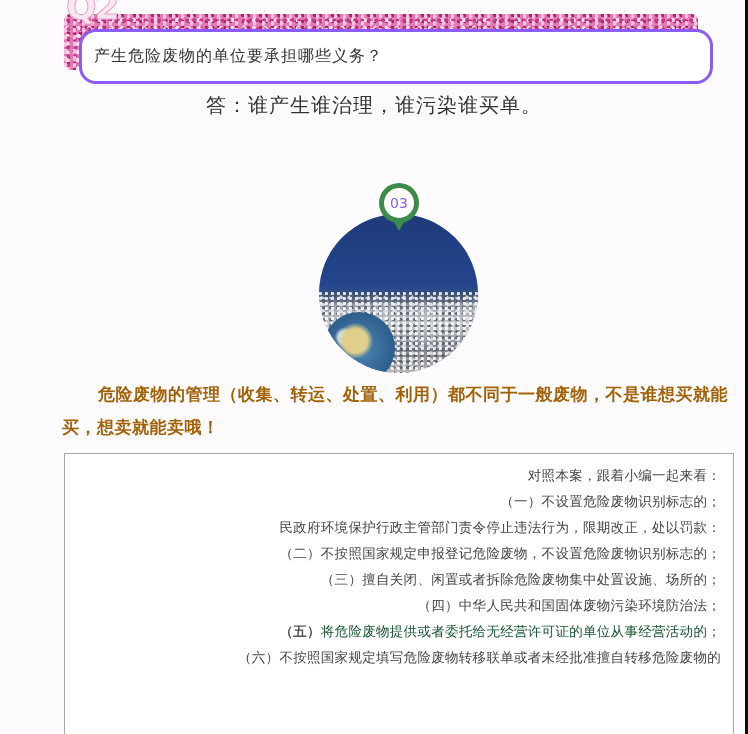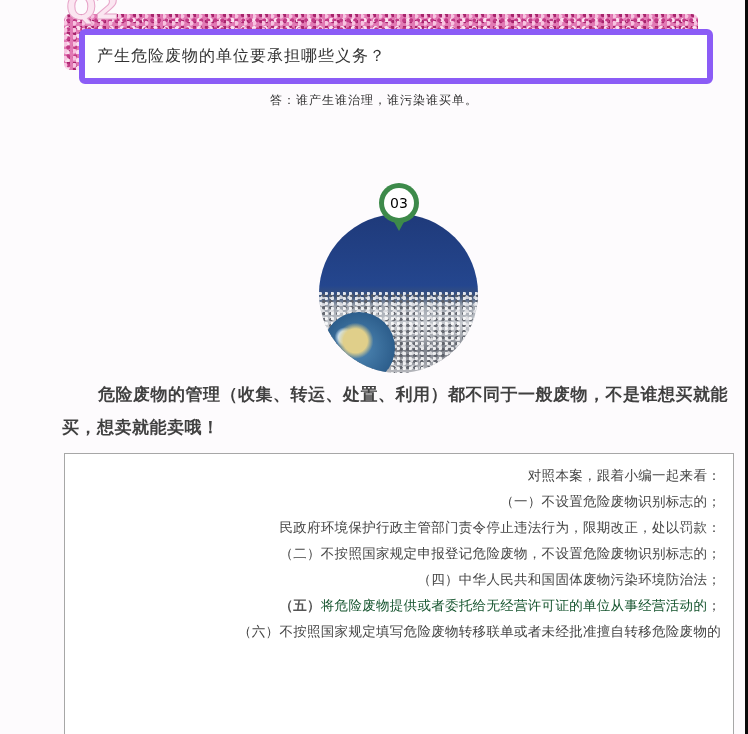--- a/index.html
+++ b/index.html
@@ -24,41 +24,41 @@
     background-size: 9px 7px, 7px 9px, 11px 8px, 6px 6px, auto;
   }
   .q-label {
     position: absolute; left: 66px; top: -14px;
     font-family: "DejaVu Sans", sans-serif; font-weight: bold;
     font-size: 36px; color: #fbe6f1; letter-spacing: -2px;
     -webkit-text-stroke: 1px #e7a5c9;
   }
   .q-box {
     position: absolute; left: 79px; top: 29px; width: 634px; height: 55px;
-    background: #ffffff; border: 6px solid #8b5cf6; border-radius: 6px;
+    background: #ffffff; border: 3px solid #8b5cf6; border-radius: 17px;
     display: flex; align-items: center; padding-left: 12px;
   }
   .q-text { font-size: 16px; color: #333; letter-spacing: 1px; }
   .answer {
     position: absolute; left: 0; width: 748px; top: 92px; text-align: center;
-    font-size: 12px; color: #333; letter-spacing: 1px;
+    font-size: 20px; color: #333; letter-spacing: 1px;
   }
 
   
   .pin {
     position: absolute; left: 379px; top: 183px; width: 40px; height: 52px;
   }
   .pin-circle {
     position: absolute; left: 0; top: 0; width: 40px; height: 40px;
     border-radius: 50%; background: #3d8a4a; display: flex; align-items: center; justify-content: center;
   }
   .pin-inner {
     width: 30px; height: 30px; border-radius: 50%; background: #fff;
     display: flex; align-items: center; justify-content: center;
-    font-size: 14px; color: #000000;
+    font-size: 14px; color: #8b5cf6;
   }
   .pin-tip {
     position: absolute; left: 10px; top: 30px; width: 0; height: 0;
     border-left: 10px solid transparent; border-right: 10px solid transparent;
     border-top: 18px solid #3d8a4a;
   }
   .photo {
     position: absolute; left: 319px; top: 214px; width: 159px; height: 159px;
     border-radius: 50%; overflow: hidden;
     background: linear-gradient(180deg, #1f3a7a 0%, #24468e 45%, #3b5279 52%, #9ea4ad 58%, #c9ccd1 70%, #7c8089 85%, #b8b9be 100%);
@@ -77,21 +77,21 @@
     position: absolute; left: 4px; top: 98px; width: 72px; height: 72px; border-radius: 50%;
     background:
       radial-gradient(circle at 45% 40%, #e0cf8a 0 12px, transparent 18px),
       radial-gradient(circle at 30% 35%, #cfe3f0 0 6px, transparent 10px),
       radial-gradient(circle at 50% 50%, #4f88b5 0%, #2d5e8c 70%, #1d3d63 100%);
   }
 
   
   .emph {
     position: absolute; left: 62px; top: 378px; width: 676px;
-    font-size: 17px; font-weight: bold; color: #404040; line-height: 33px;
+    font-size: 17px; font-weight: bold; color: #a16207; line-height: 33px;
     text-indent: 36px; letter-spacing: 0.5px;
   }
 
   
   .law-box {
     position: absolute; left: 64px; top: 453px; width: 670px; height: 290px;
     border: 1px solid #a7a7a7; background: #fff;
     padding: 8px 12px 0 16px;
   }
   .law-line { font-size: 13.5px; color: #444; line-height: 26px; white-space: nowrap; letter-spacing: 0.3px; text-align: right; }
@@ -123,17 +123,18 @@
     </div>
   </div>
 
   <div class="emph">危险废物的管理（收集、转运、处置、利用）都不同于一般废物，不是谁想买就能买，想卖就能卖哦！</div>
 
   <div class="law-box">
     <div class="law-line">对照本案，跟着小编一起来看：</div>
     <div class="law-line"><span>（一）</span><span>不设置危险废物识别标志的；</span></div>
     <div class="law-line">民政府环境保护行政主管部门责令停止违法行为，限期改正，处以罚款：</div>
     <div class="law-line"><span>（二）</span><span>不按照国家规定申报登记危险废物，不设置危险废物识别标志的；</span></div>
+    <div class="law-line"><span>（三）</span><span>擅自关闭、闲置或者拆除危险废物集中处置设施、场所的；</span></div>
     <div class="law-line"><span>（四）</span><span>中华人民共和国固体废物污染环境防治法；</span></div>
     <div class="law-line hl"><span class="num">（五）</span><span class="txt">将危险废物提供或者委托给无经营许可证的单位从事经营活动的</span><span>；</span></div>
     <div class="law-line"><span>（六）</span><span>不按照国家规定填写危险废物转移联单或者未经批准擅自转移危险废物的</span></div>
   </div>
 </div>
 
 </body></html>

